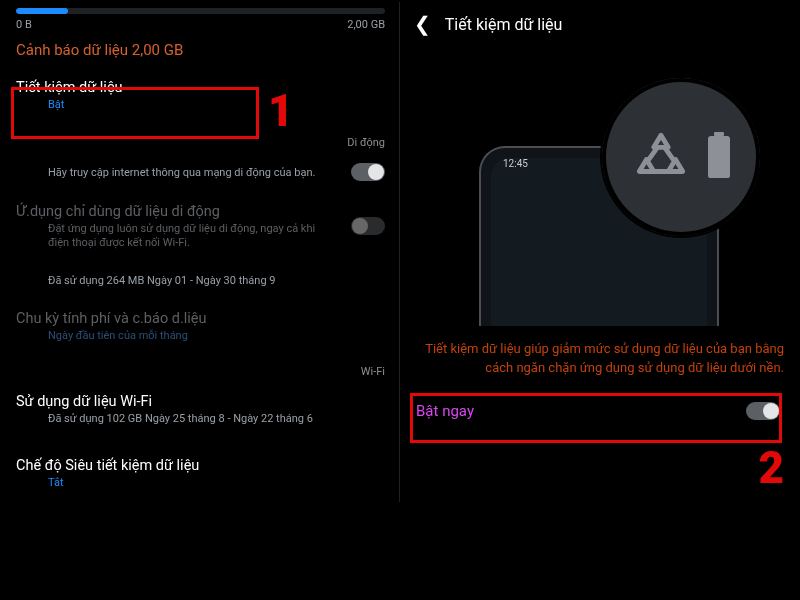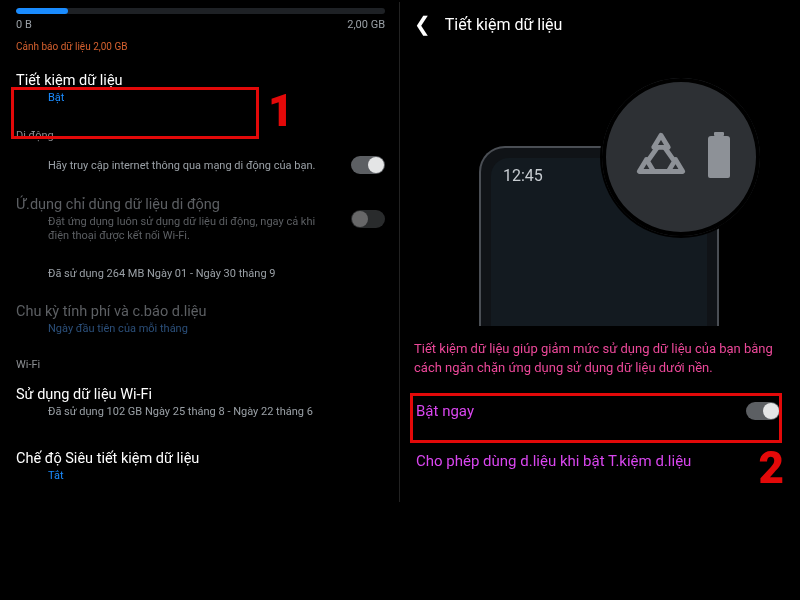--- a/index.html
+++ b/index.html
@@ -41,38 +41,39 @@
   }
   .progress-labels {
     display: flex;
     justify-content: space-between;
     color: #9aa0a6;
     font-size: 11px;
     margin-top: 4px;
   }
   .warning {
     color: #d6612f;
-    font-size: 10px;
+    font-size: 15px;
     padding: 10px 14px 6px;
   }
 
   .item {
     padding: 11px 14px;
     position: relative;
   }
   .item-title { color: #fff; font-size: 14.5px; }
   .item-sub   { color: #9aa0a6; font-size: 11px; margin-top: 2px; line-height: 1.3; padding-left: 32px; }
   .item-sub.blue { color: #1a8cff; }
   .item.disabled .item-title,
   .item.disabled .item-sub { color: #5c5f63; }
 
   .section-label {
     color: #8b8e92;
     font-size: 11px;
     padding: 10px 14px 4px;
+    text-align: right;
   }
 
   .toggle {
     position: absolute;
     right: 14px;
     top: 50%;
     transform: translateY(-50%);
     width: 34px;
     height: 18px;
     background: #5c5f63;
@@ -136,23 +137,23 @@
     overflow: hidden;
   }
   .phone-inner {
     position: absolute;
     inset: 10px 10px 0 10px;
     background: #131a20;
     border-radius: 18px 18px 0 0;
   }
   .phone-time {
     position: absolute;
-    left: 12px; top: 8px;
+    left: 12px; top: 0;
     color: #c7ccd1;
-    font-size: 16px;
+    font-size: 10px;
   }
   
   .lens {
     position: absolute;
     right: 22px;
     top: 20px;
     width: 162px;
     height: 162px;
     border-radius: 50%;
     background: #2d3034;
@@ -173,24 +174,25 @@
   .batt::before{
     content:"";
     position:absolute;
     top:-4px; left:6px;
     width:10px; height:4px;
     background:#8d9197;
     border-radius:1px;
   }
 
   .desc {
-    color: #ec4899;
+    color: #c2410c;
     font-size: 13px;
     line-height: 1.45;
     padding: 14px 14px 8px;
+    text-align: right;
   }
 
   .right-item {
     padding: 16px 16px;
     position: relative;
     color: #d946ef;
     font-size: 15px;
   }
   .right-item .toggle { right: 18px; }
 </style>
@@ -288,21 +290,18 @@
 
     <div class="desc">Tiết kiệm dữ liệu giúp giảm mức sử dụng dữ liệu của bạn bằng cách ngăn chặn ứng dụng sử dụng dữ liệu dưới nền.</div>
 
     <div class="right-item">
       <span>Bật ngay</span>
       <div class="toggle right">
           <div class="knob"></div>
         </div>
     </div>
 
-    <div class="right-item">
-      <span>Cho phép dùng d.liệu khi bật T.kiệm d.liệu</span>
-    </div>
 
     <div class="red-box" style="left:10px; top:391px; width:372px; height:50px;"></div>
     <div class="step-num" style="right:14px; top:440px;">2</div>
   </div>
 
 </div>
 
 </body></html>

